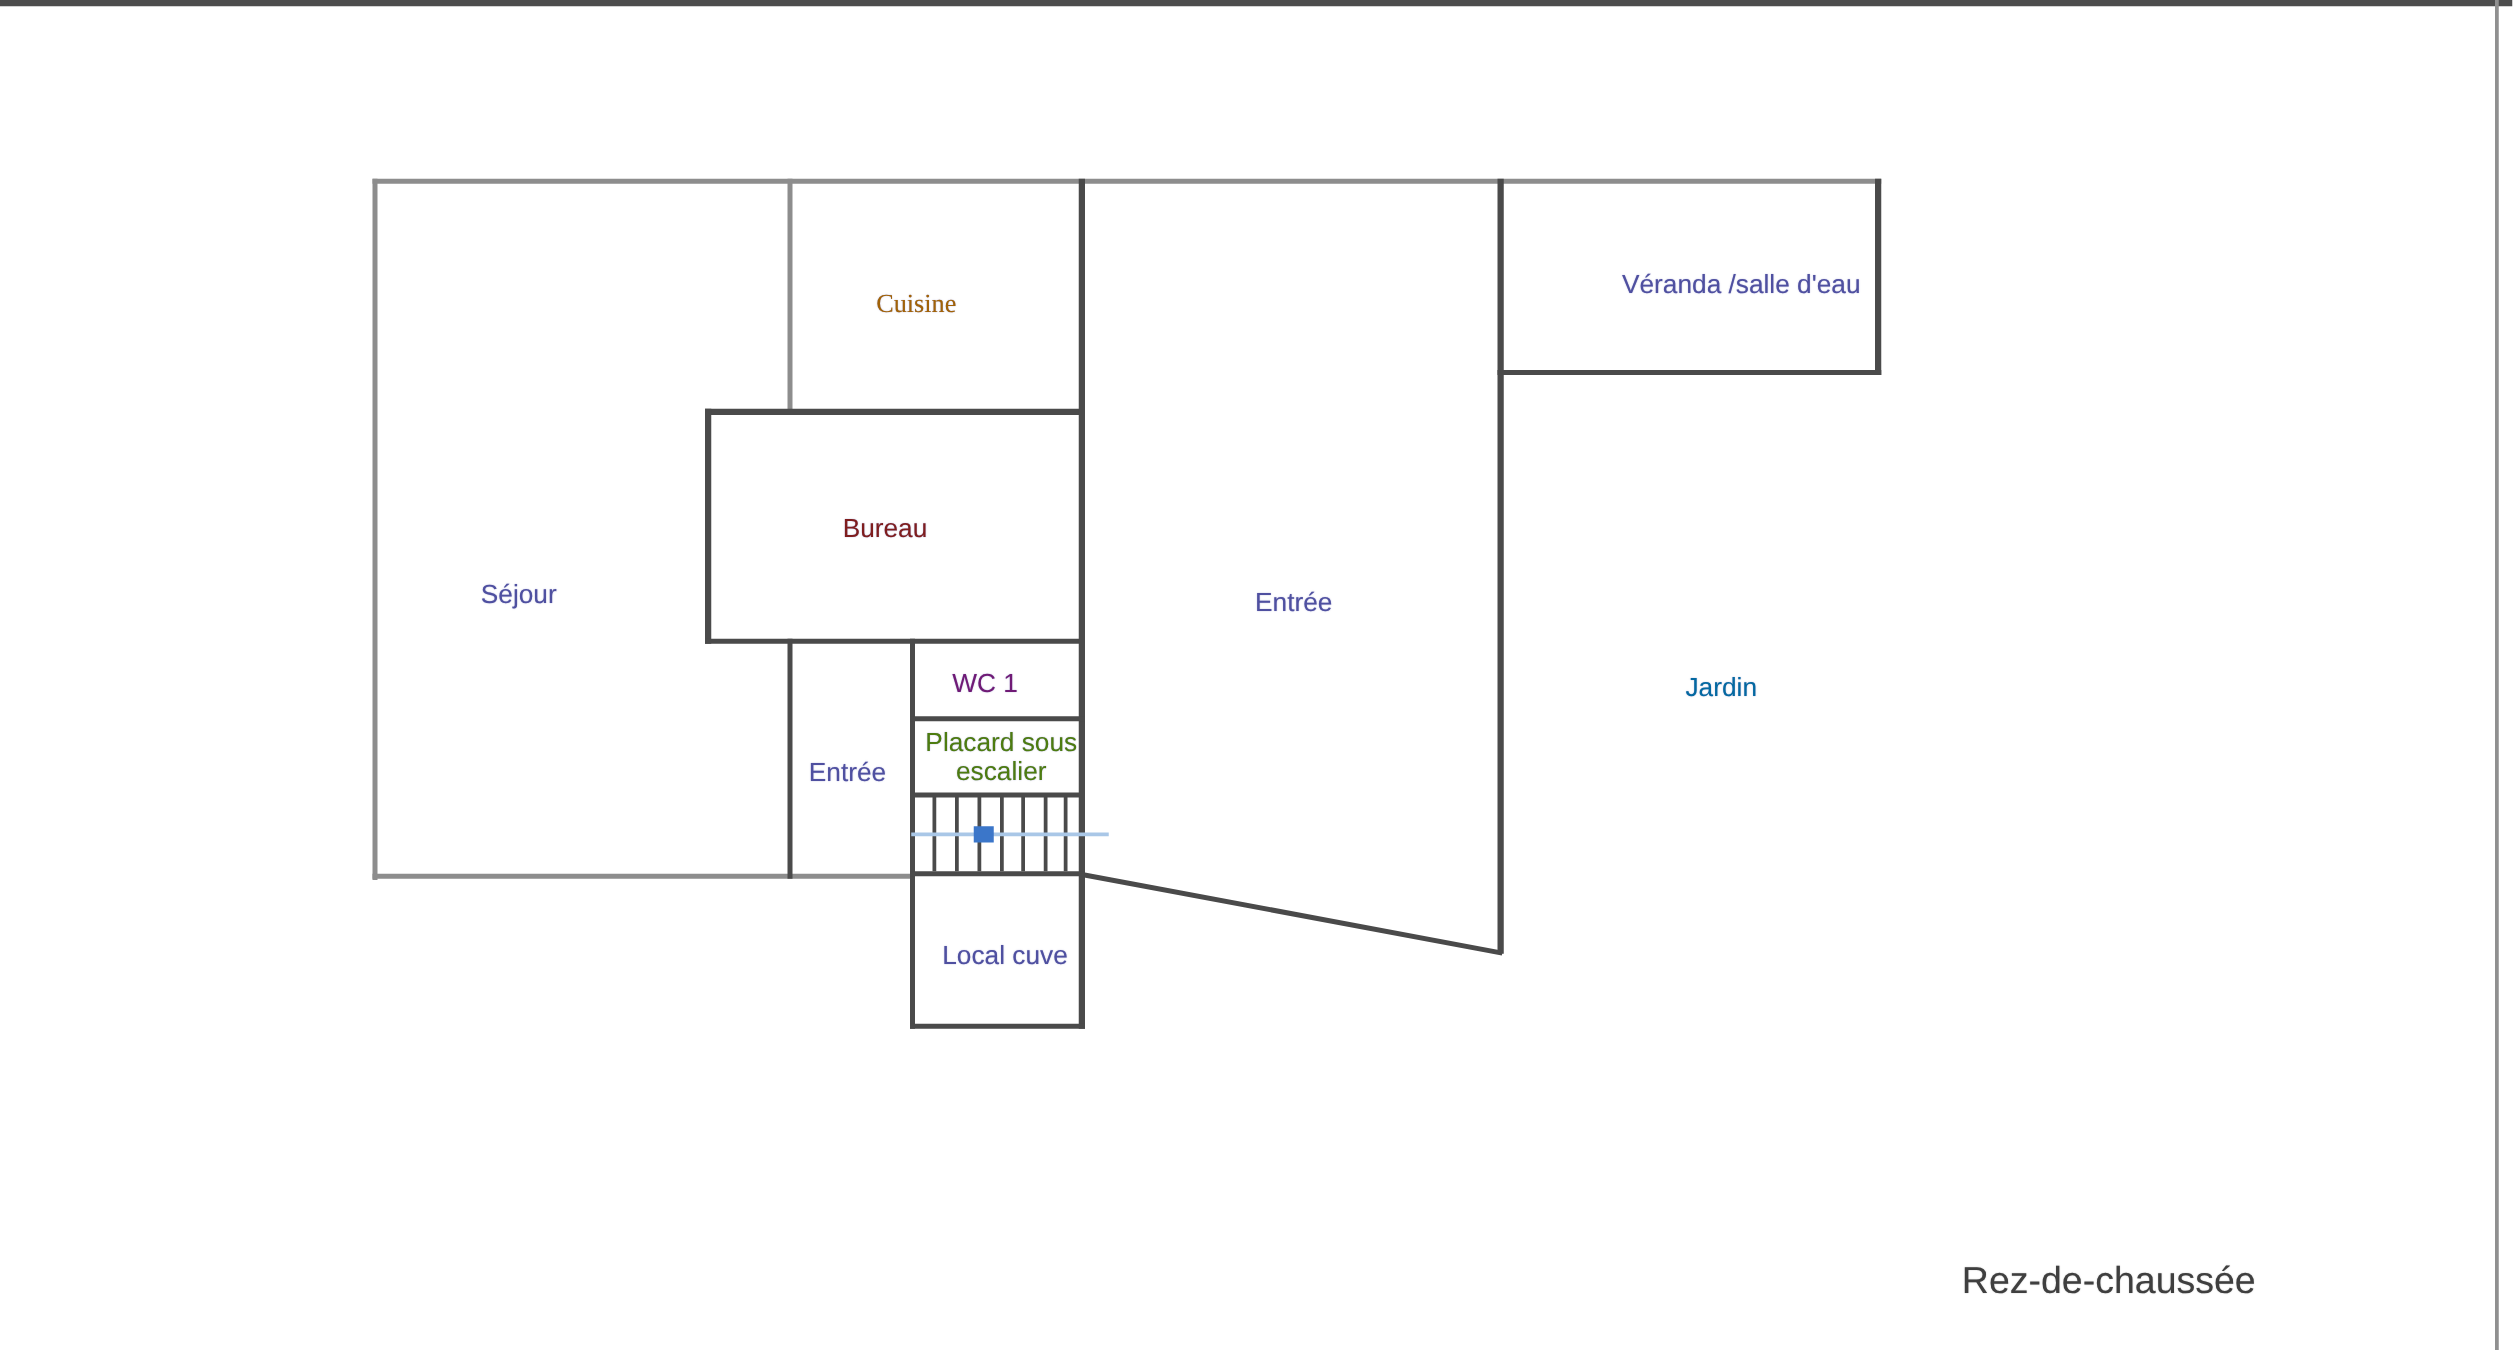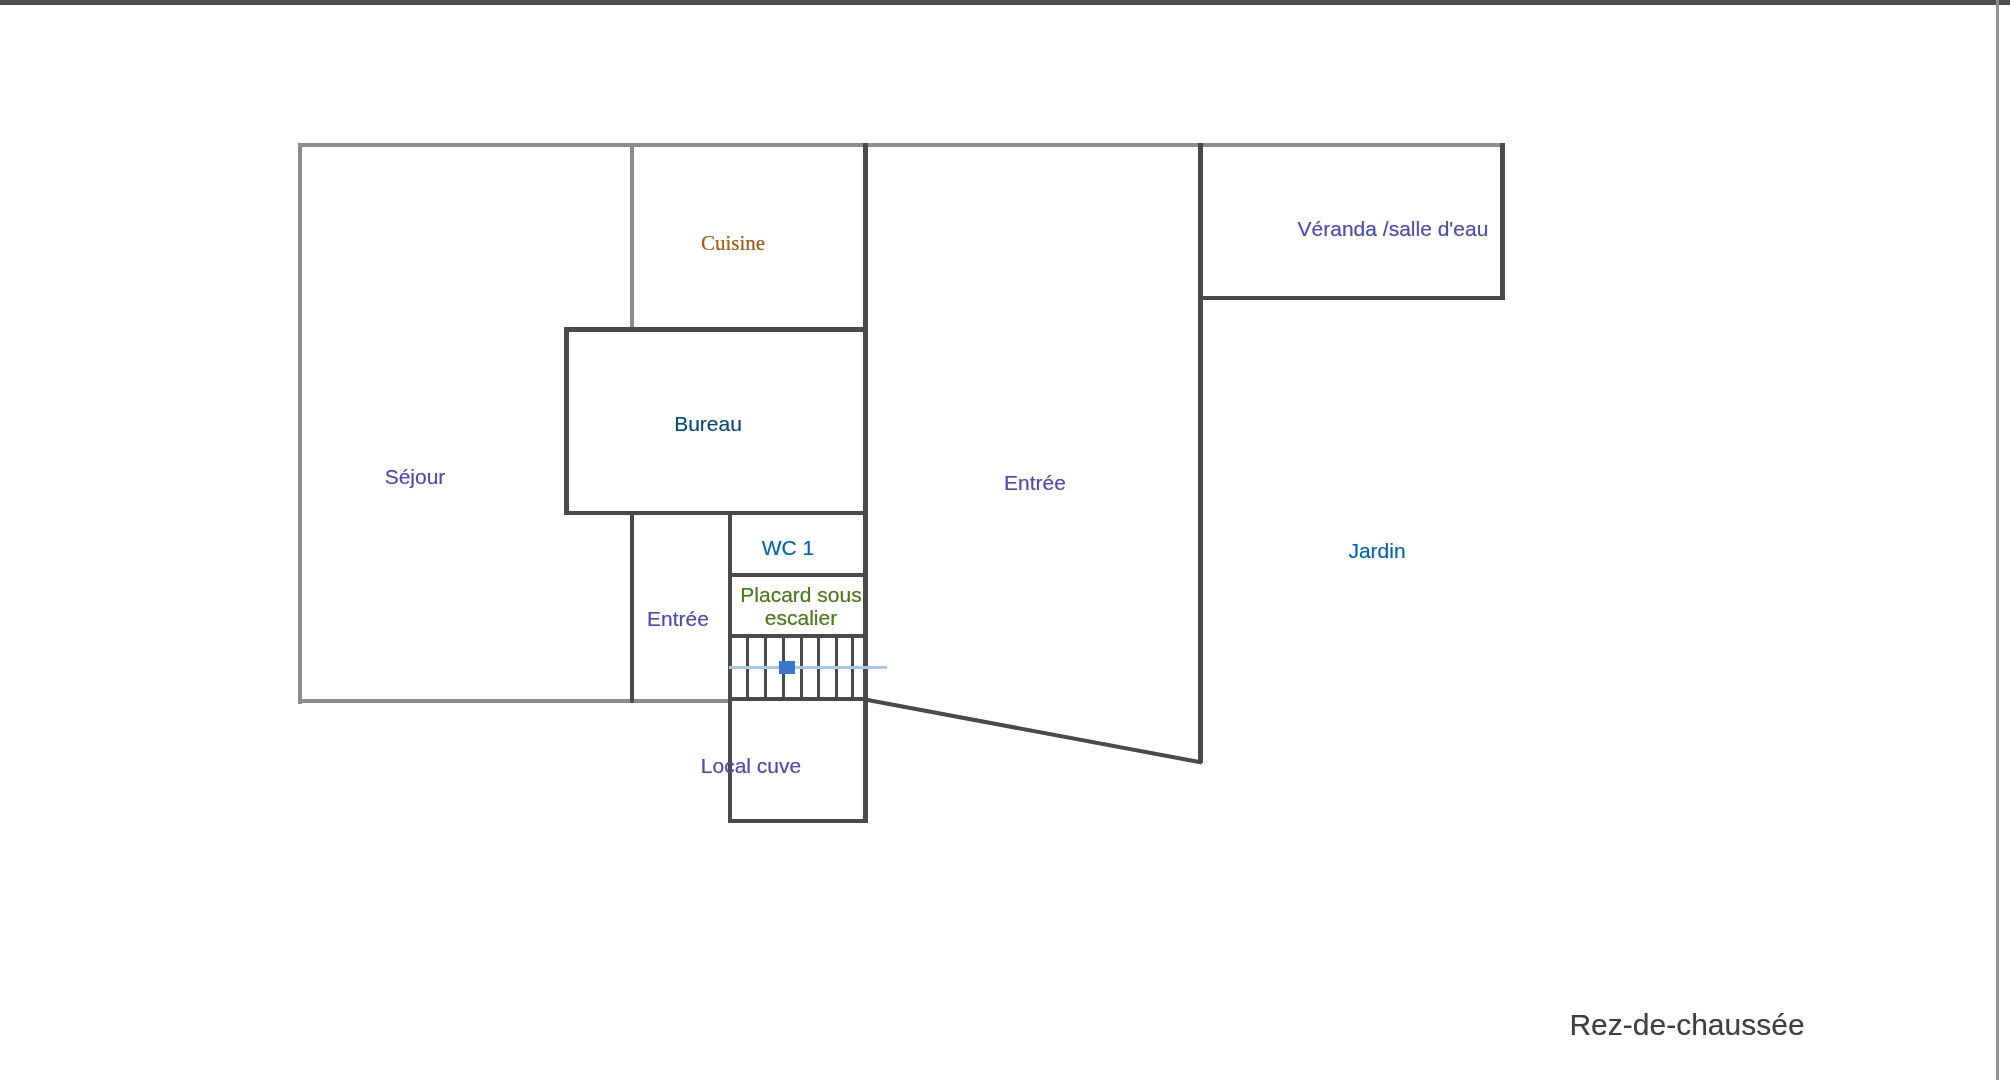--- a/index.html
+++ b/index.html
@@ -81,22 +81,22 @@
       <div class="tread" style="left: 764px; top: 637px; width: 2.5px; height: 60px; background: rgb(74, 74, 74);"></div>
       <div class="tread" style="left: 782px; top: 637px; width: 2.5px; height: 60px; background: rgb(74, 74, 74);"></div>
       <div class="tread" style="left: 800px; top: 637px; width: 2.5px; height: 60px; background: rgb(74, 74, 74);"></div>
       <div class="tread" style="left: 817px; top: 637px; width: 2.5px; height: 60px; background: rgb(74, 74, 74);"></div>
       <div class="tread" style="left: 835px; top: 637px; width: 2.5px; height: 60px; background: rgb(74, 74, 74);"></div>
       <div class="tread" style="left: 851px; top: 637px; width: 2.5px; height: 60px; background: rgb(74, 74, 74);"></div>
       <div id="stair-direction-line" style="left: 729px; top: 666px; width: 158px; height: 3px; background: rgb(169, 199, 231);"></div>
       <div id="stair-marker" style="left: 779px; top: 661px; width: 16px; height: 13px; background: rgb(59, 118, 201);"></div>
       <div class="room-label" style="left: 415px; top: 476px; color: rgb(79, 80, 160);">Séjour</div>
       <div class="room-label" style="left: 733px; top: 243px; color: #a16207; font-family: Liberation Serif, serif;">Cuisine</div>
-      <div class="room-label" style="left: 708px; top: 423px; color: #0c4a6e;">Bureau</div>
-      <div class="room-label" style="left: 788px; top: 547px; color: #0369a1;">WC 1</div>
+      <div class="room-label" style="left: 708px; top: 423px; color: #7f1d1d;">Bureau</div>
+      <div class="room-label" style="left: 788px; top: 547px; color: #701a75;">WC 1</div>
       <div class="room-label" style="left: 678px; top: 618px; color: rgb(79, 80, 160);">Entrée</div>
       <div class="room-label wrapped" style="left: 801px; top: 606px; color: #4d7c0f; width: 132px;">Placard sous escalier</div>
-      <div class="room-label" style="left: 751px; top: 765px; color: rgb(79, 80, 160);">Local cuve</div>
+      <div class="room-label" style="left: 804px; top: 765px; color: rgb(79, 80, 160);">Local cuve</div>
       <div class="room-label" style="left: 1035px; top: 482px; color: rgb(79, 80, 160);">Entrée</div>
       <div class="room-label" style="left: 1358px; top: 228px; color: rgb(79, 80, 160); margin-left: 35px;">Véranda /salle d'eau</div>
       <div class="room-label" style="left: 1377px; top: 550px; color: #0369a1;">Jardin</div>
     </div>
 </div>
 
 </body></html>

